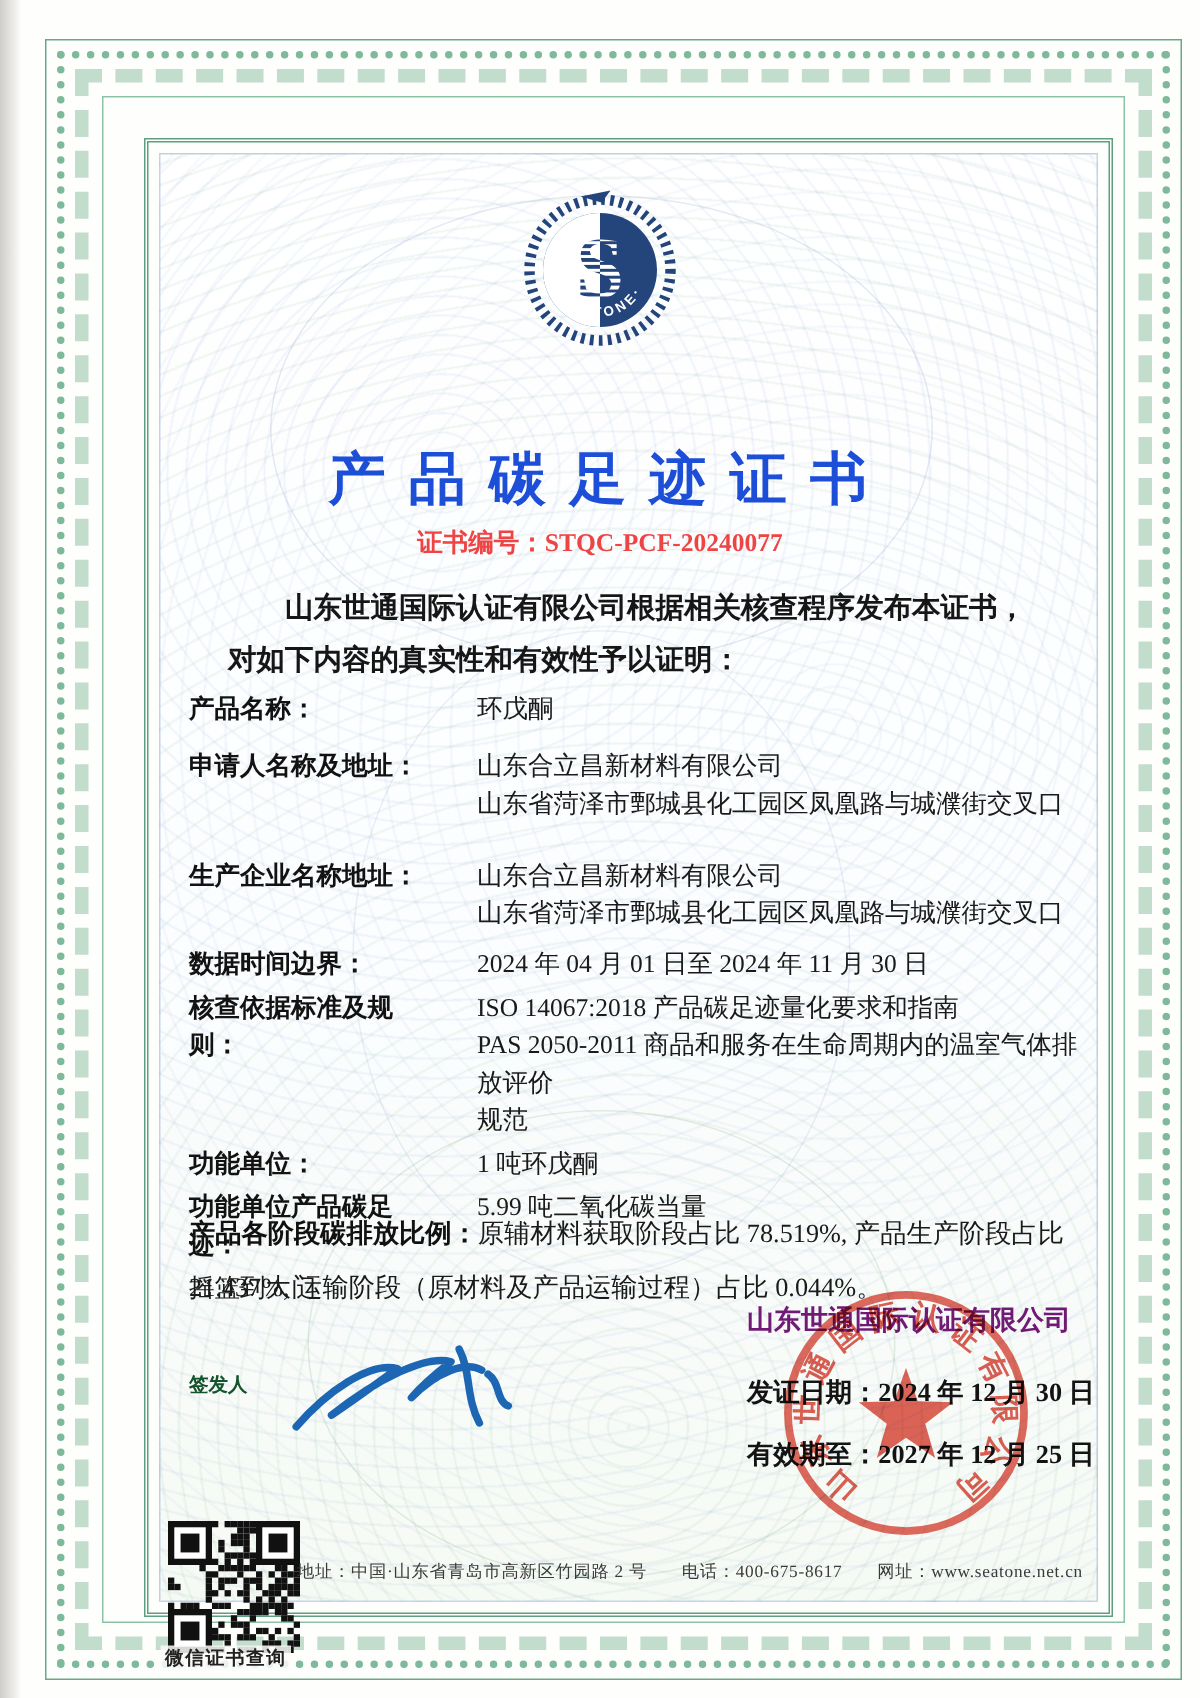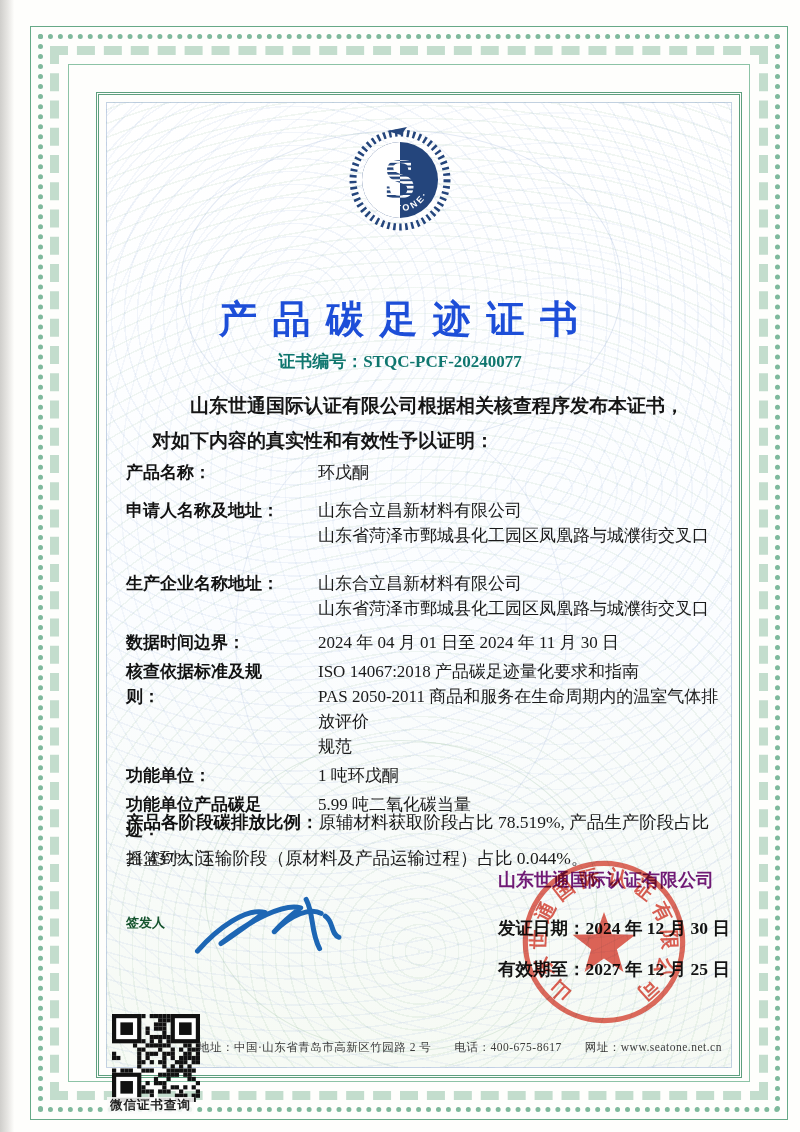--- a/index.html
+++ b/index.html
@@ -22,21 +22,21 @@
       linear-gradient(#ffffff, #fbfdff 55%, #f6faf4);}
   .deco{position:absolute;border-radius:50%;pointer-events:none;}
   .d1{left:180px;top:130px;width:440px;height:310px;border:1px solid rgba(120,150,200,.20);}
   .d2{left:235px;top:420px;width:330px;height:430px;border:1px solid rgba(120,150,200,.15);}
   .d3{left:205px;top:740px;width:390px;height:310px;border:1px solid rgba(120,170,130,.20);}
   
   .abs{position:absolute;}
   .logo{left:345px;top:126px;width:110px;height:110px;}
   .title{left:0;right:0;top:294px;text-align:center;font-size:38px;font-weight:700;
     letter-spacing:3px;color:#1d4ed8;}
-  .certno{left:0;right:0;top:350px;text-align:center;font-size:17px;font-weight:700;color:#0f766e;}
+  .certno{left:0;right:0;top:350px;text-align:center;font-size:17px;font-weight:700;color:#ef4444;}
   .intro{left:152px;top:388px;width:540px;font-size:19px;font-weight:700;line-height:35px;
     text-indent:2em;color:#161616;}
   .fields{left:126px;top:460px;width:600px;}
   .field-row{display:flex;align-items:flex-start;margin-bottom:4px;gap:32px;}
   .field-row:nth-child(1){margin-bottom:13px;}
   .field-row:nth-child(2){margin-bottom:23px;}
   .field-row:nth-child(3){margin-bottom:9px;}
   .field-label{flex:0 0 160px;font-weight:700;font-size:17px;line-height:25px;color:#121212;}
   .field-value{flex:1;font-size:17px;line-height:25px;color:#1a1a1a;}
   .emission{left:126px;top:804px;width:596px;font-size:17.5px;line-height:36px;color:#1a1a1a;}

